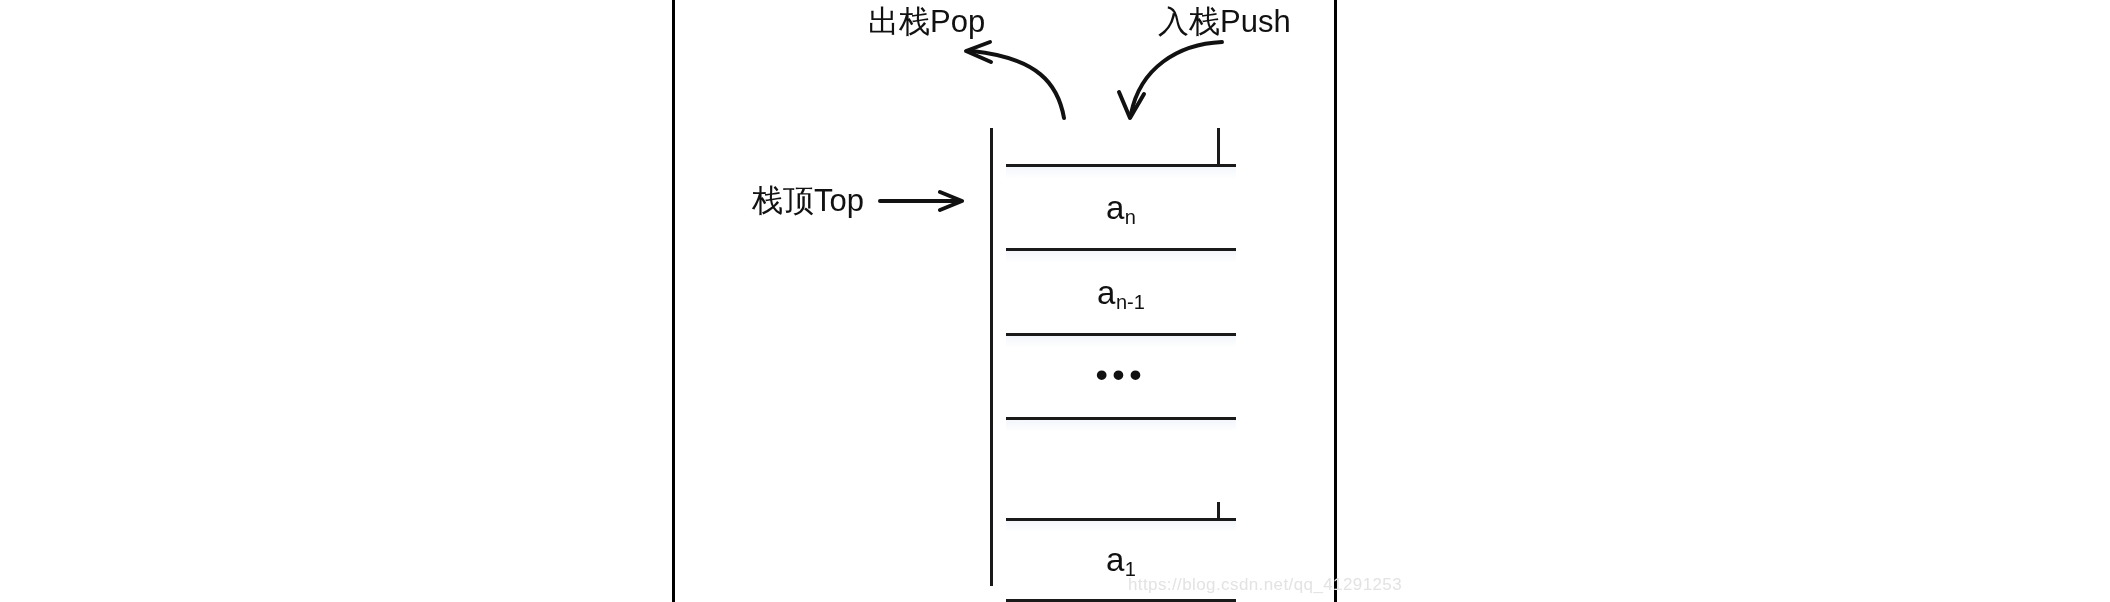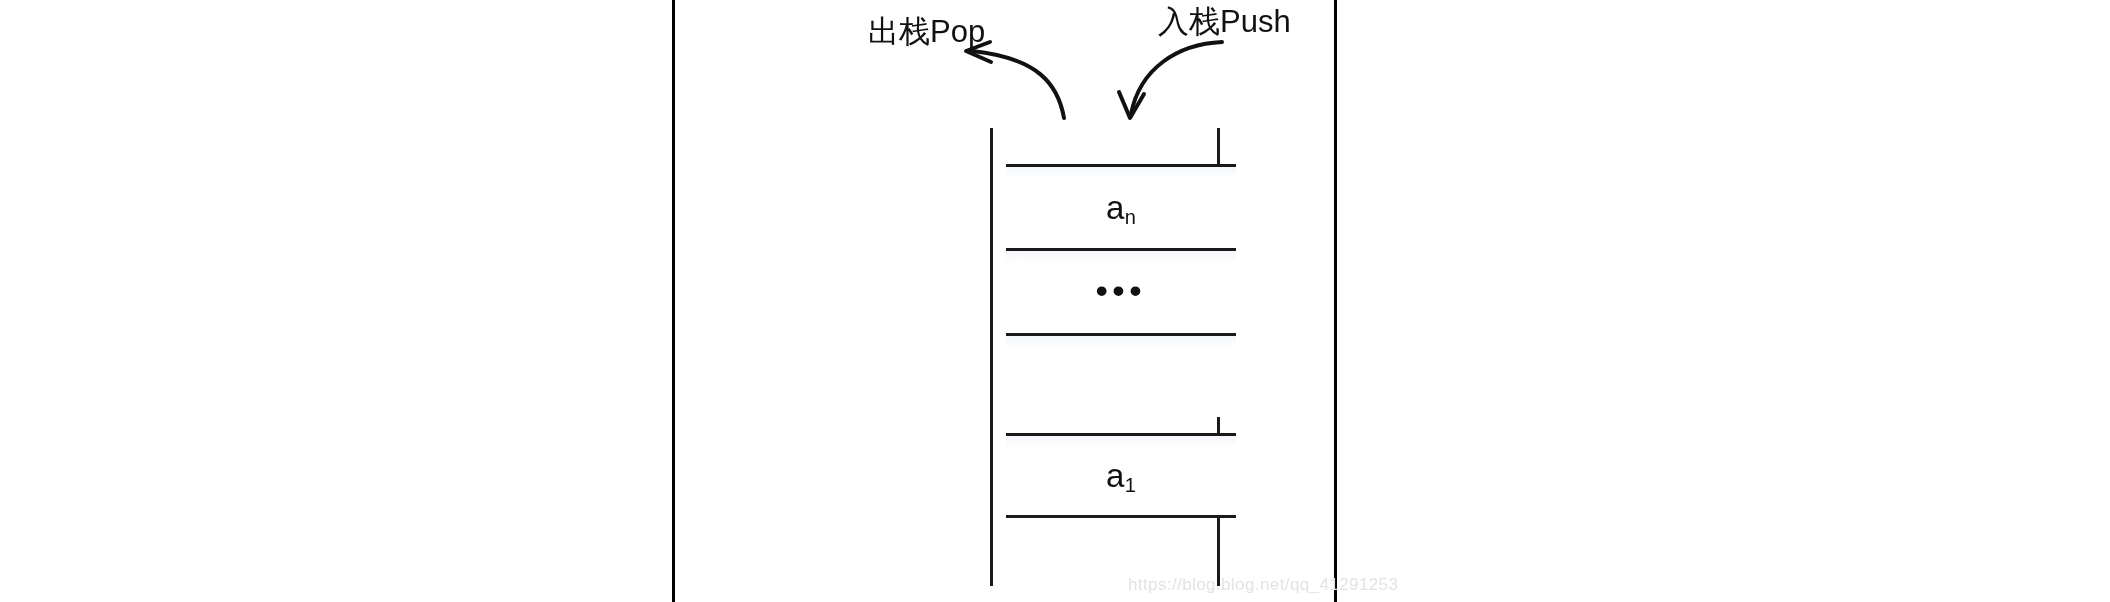--- a/index.html
+++ b/index.html
@@ -99,21 +99,21 @@
 
   
   .anno {
     position: absolute;
     font-family: "Liberation Sans", "DejaVu Sans", sans-serif;
     font-size: 31px;
     color: #111111;
     white-space: nowrap;
     line-height: 1;
   }
-  #label-pop   { left: 868px; top: 16px;  }
+  #label-pop   { left: 868px; top: 6px;  }
   #label-push  { left: 1158px; top: 6px; text-align: center; }
 
   .side-anno {
     position: absolute;
     display: flex;
     align-items: center;
     gap: 0;
     white-space: nowrap;
   }
   .side-anno .txt {
@@ -163,34 +163,44 @@
   <svg class="curve" id="curve-pop" width="130" height="80" viewBox="0 0 130 80">
     <path d="M 118 78 C 112 44 92 18 26 11" fill="none" stroke="#111111" stroke-width="4" stroke-linecap="round"></path>
     <path d="M 44 2 L 20 11 L 45 22" fill="none" stroke="#111111" stroke-width="4" stroke-linecap="round" stroke-linejoin="round"></path>
   </svg>
 
   <svg class="curve" id="curve-push" width="130" height="90" viewBox="0 0 130 90">
     <path d="M 122 8 C 78 10 40 34 31 80" fill="none" stroke="#111111" stroke-width="4" stroke-linecap="round"></path>
     <path d="M 19 58 L 30 84 L 44 60" fill="none" stroke="#111111" stroke-width="4" stroke-linecap="round" stroke-linejoin="round"></path>
   </svg>
 
+  <div class="side-anno" id="anno-top">
+    <span class="txt">栈顶Top</span>
+    <svg class="straight-arrow" width="86" height="24" viewBox="0 0 86 24">
+      <line x1="2" y1="12" x2="78" y2="12" stroke="#111111" stroke-width="4" stroke-linecap="round"></line>
+      <path d="M 62 3 L 84 12 L 62 21" fill="none" stroke="#111111" stroke-width="4" stroke-linecap="round" stroke-linejoin="round"></path>
+    </svg>
+  </div>
 
 
   <div id="stack">
     <div class="stack-wall left"></div>
     <div class="stack-wall right"></div>
     <div class="cells" id="cells">
         <div class="cell">
           <span class="cell-label"><span>a</span><span class="sub">n</span></span>
         </div>
         <div class="cell">
+          <span class="cell-label"><span>a</span><span class="sub">n-1</span></span>
+        </div>
+        <div class="cell">
           <span class="cell-dots">•••</span>
         </div>
         <div class="cell"></div>
         <div class="cell">
           <span class="cell-label"><span>a</span><span class="sub">1</span></span>
         </div>
       </div>
   </div>
 
-  <div id="watermark">https://blog.blog.net/qq_41291253</div>
+  <div id="watermark">https://blog.csdn.net/qq_41291253</div>
 
 </div>
 
 </body></html>

